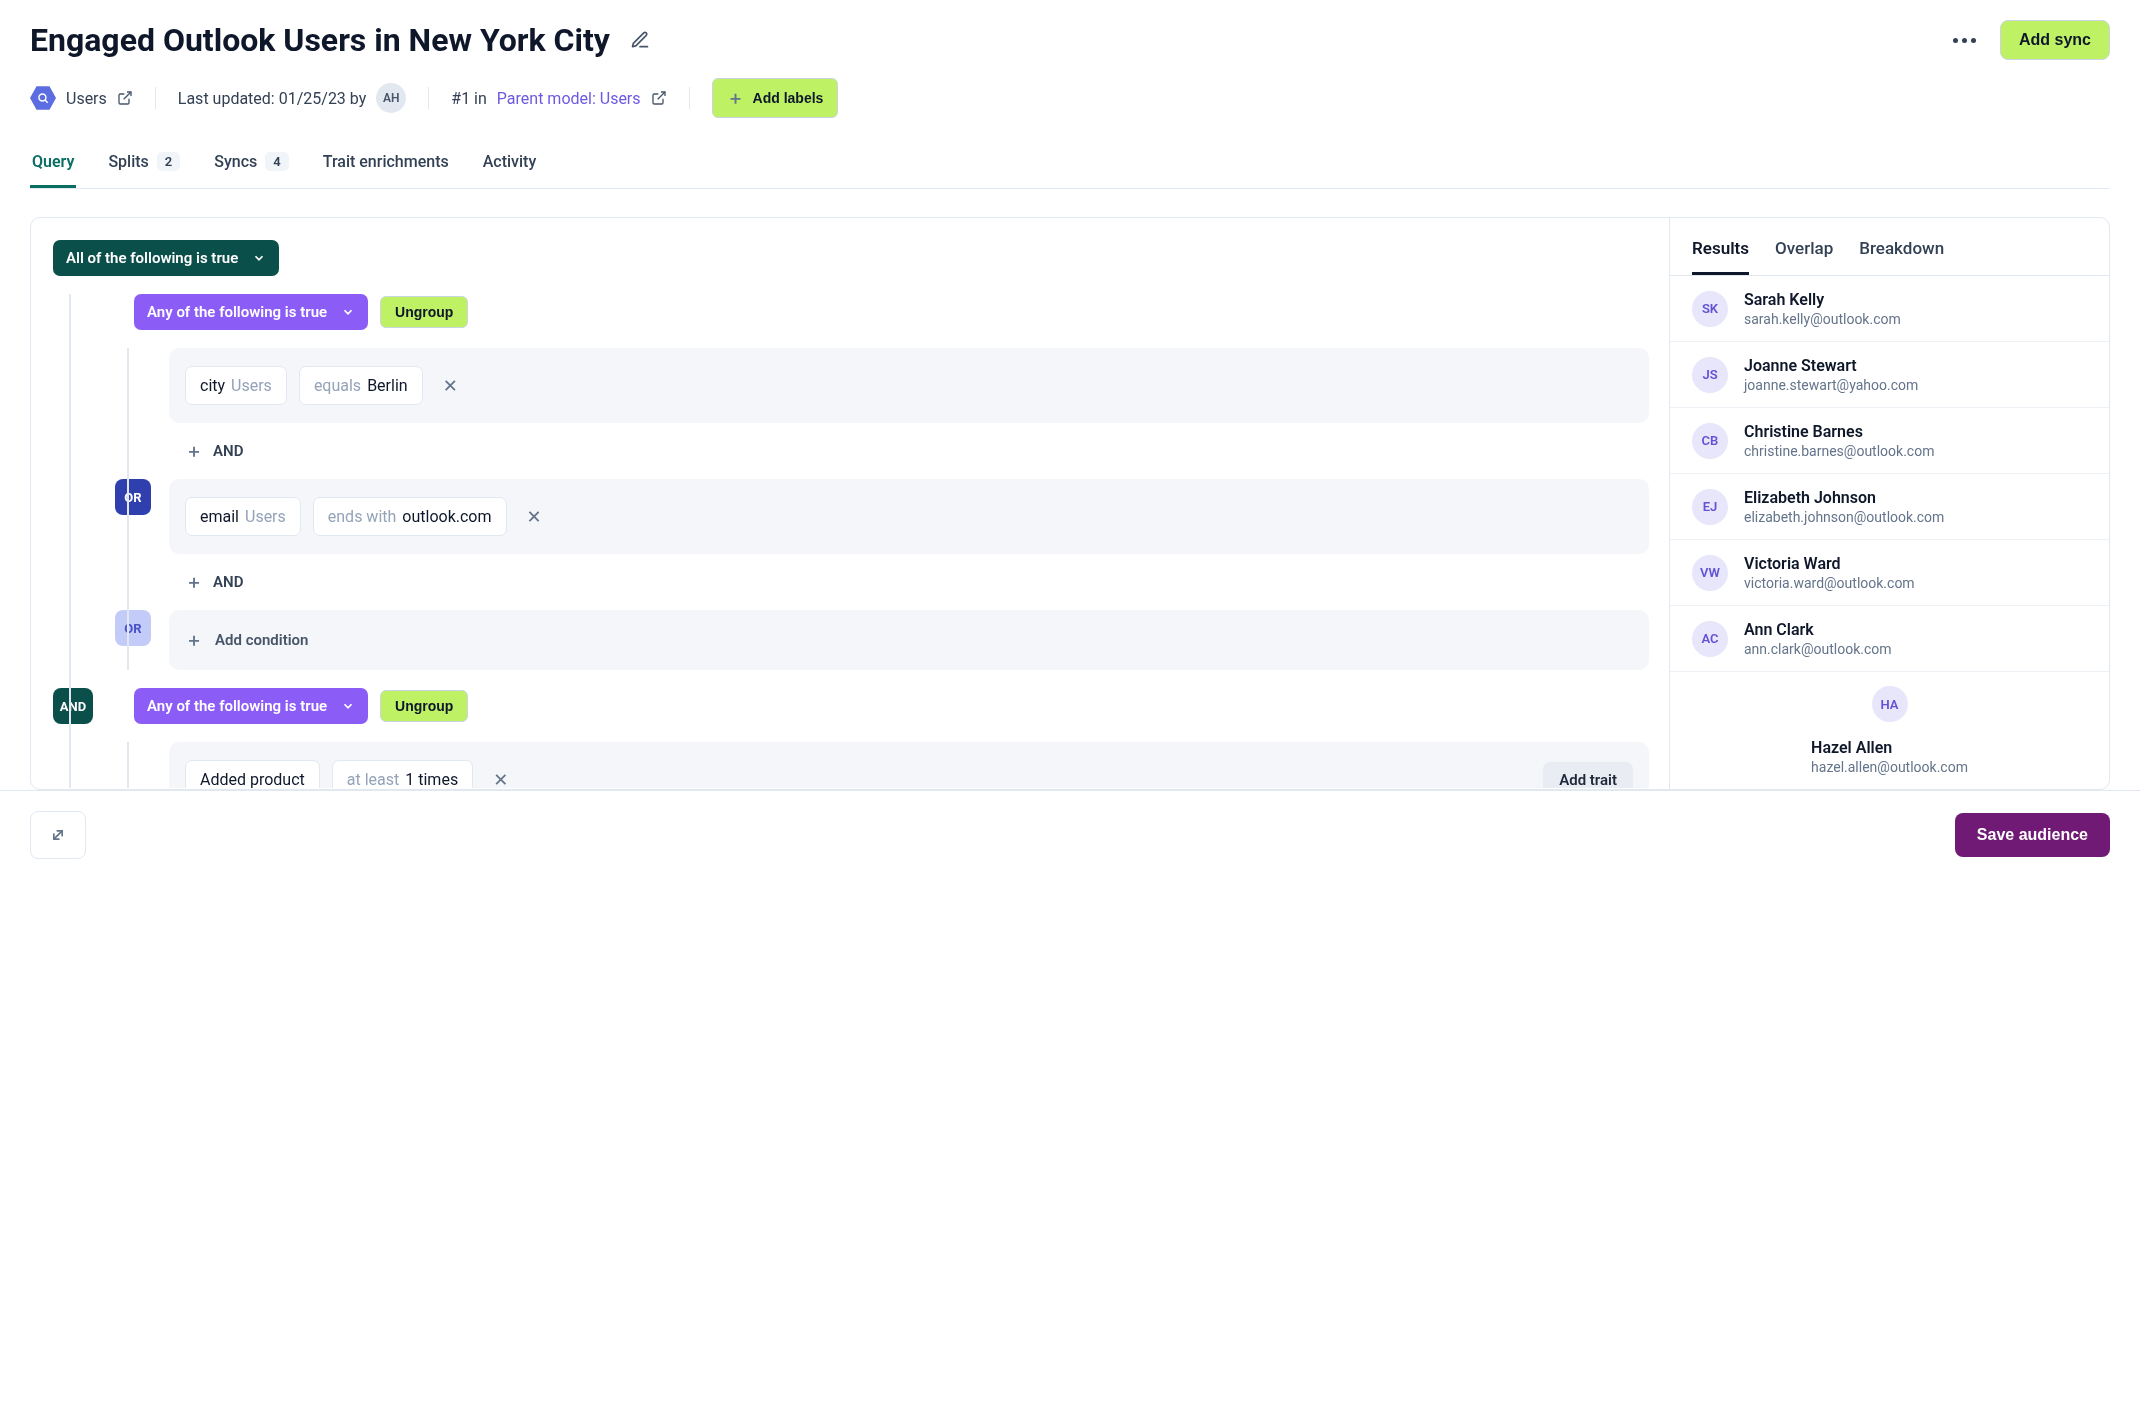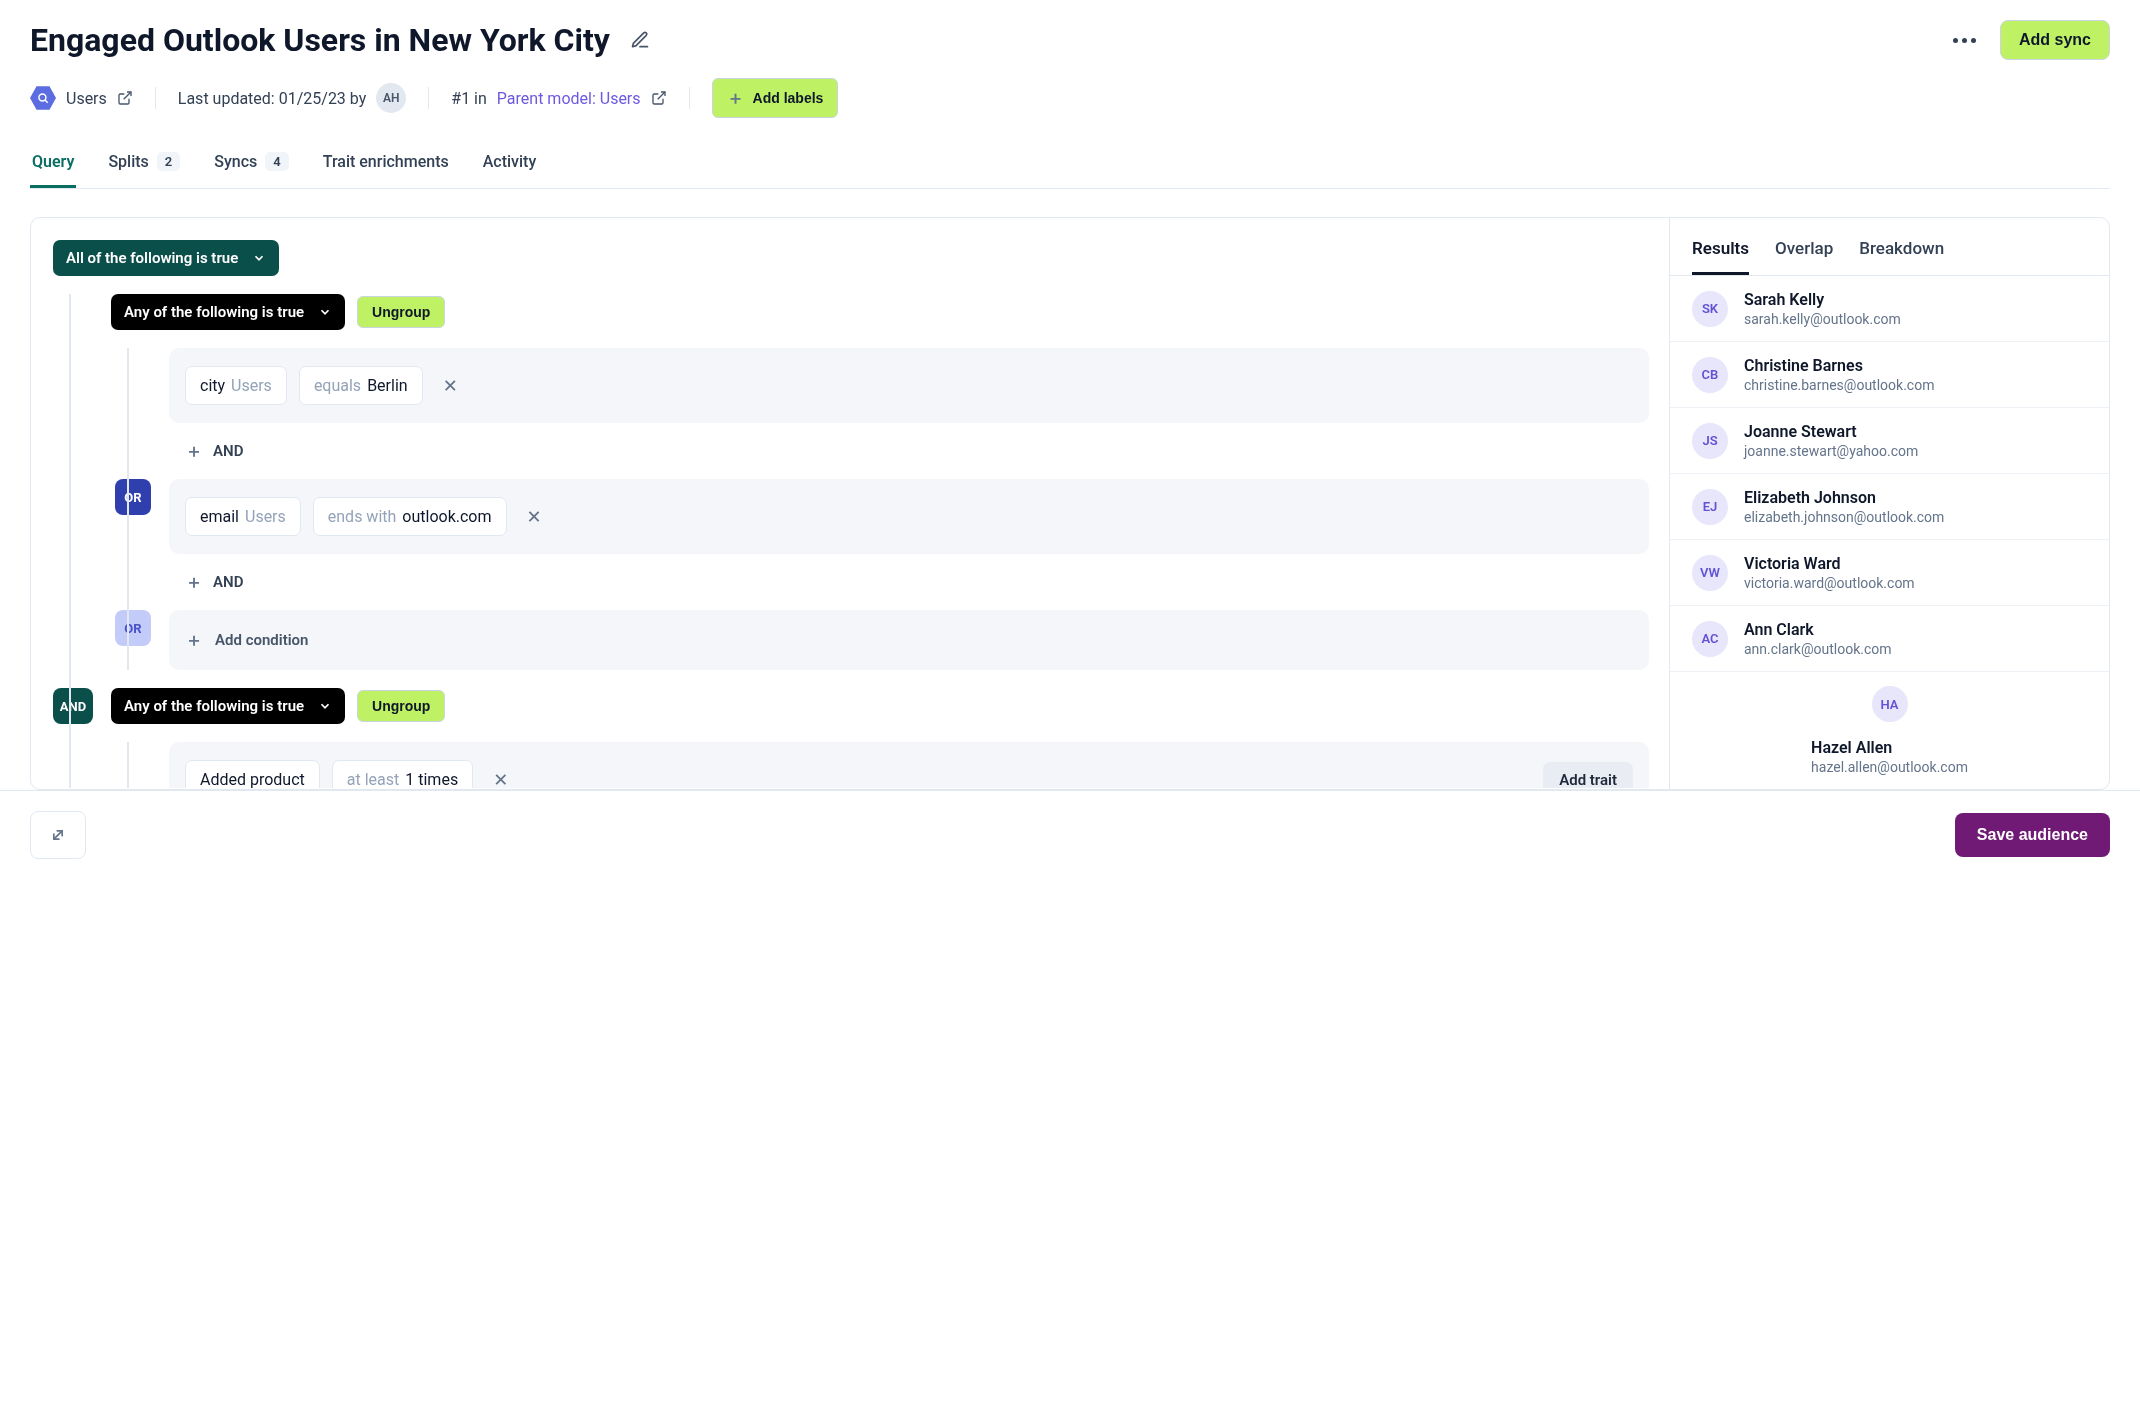--- a/index.html
+++ b/index.html
@@ -63,21 +63,21 @@
     display:flex; margin-top:28px; border:1px solid #e2e8f0; border-radius:10px;
     overflow:hidden;
   }
   .builder { flex:1; padding:22px 20px 22px 22px; position:relative; min-width:0;}
   .preview { width:440px; border-left:1px solid #e2e8f0; }
   .group-pill {
     display:inline-flex; align-items:center; gap:10px; padding:9px 13px;
     border-radius:7px; font-weight:600; font-size:15px; cursor:pointer;
   }
   .pill-dark { background:#0b4f4a; color:#fff; }
-  .pill-blue { background:#000000; color:#fff; }
+  .pill-blue { background:#8b5cf6; color:#fff;margin-left:23px; }
   .chev { margin-left:4px; }
   .indent { margin-left:58px; margin-top:18px; position:relative; }
   .indent2 { margin-left:58px; margin-top:14px; position:relative; }
   .tree-line { position:absolute; left:-42px; top:0; bottom:0; width:2px; background:#e2e8f0; }
   .row-pills { display:flex; align-items:center; gap:12px; }
   .condition-card {
     background:#f4f6f9; border-radius:10px; padding:18px 16px; display:flex; align-items:center;
     justify-content:space-between; margin-top:0px;
   }
   .chip-group { display:flex; gap:12px; align-items:center; flex-wrap:wrap; }
@@ -323,31 +323,31 @@
       </div>
       <div>
         <div class="user-row">
           <div class="uavatar">SK</div>
           <div>
               <div class="uname">Sarah Kelly</div>
               <div class="uemail">sarah.kelly@outlook.com</div>
             </div>
         </div>
         <div class="user-row">
+          <div class="uavatar">JS</div>
+          <div>
+              <div class="uname">Joanne Stewart</div>
+              <div class="uemail">joanne.stewart@yahoo.com</div>
+            </div>
+        </div>
+        <div class="user-row">
           <div class="uavatar">CB</div>
           <div>
               <div class="uname">Christine Barnes</div>
               <div class="uemail">christine.barnes@outlook.com</div>
-            </div>
-        </div>
-        <div class="user-row">
-          <div class="uavatar">JS</div>
-          <div>
-              <div class="uname">Joanne Stewart</div>
-              <div class="uemail">joanne.stewart@yahoo.com</div>
             </div>
         </div>
         <div class="user-row">
           <div class="uavatar">EJ</div>
           <div>
               <div class="uname">Elizabeth Johnson</div>
               <div class="uemail">elizabeth.johnson@outlook.com</div>
             </div>
         </div>
         <div class="user-row">

